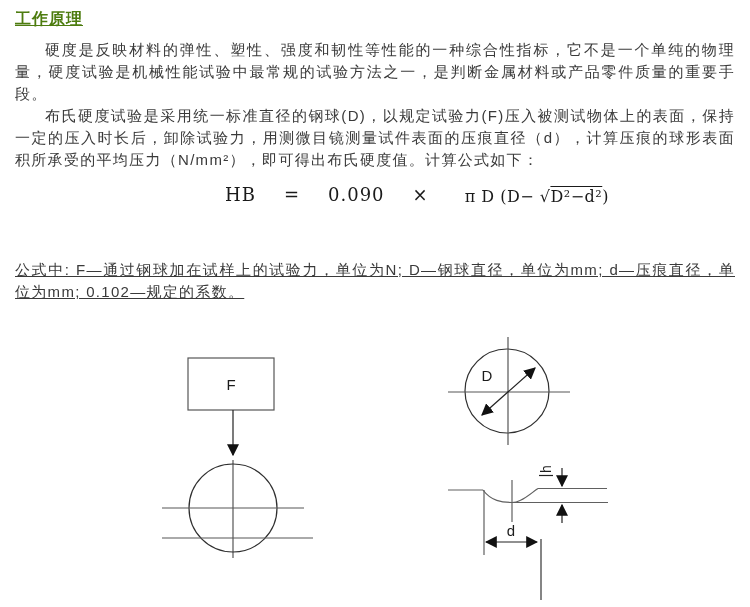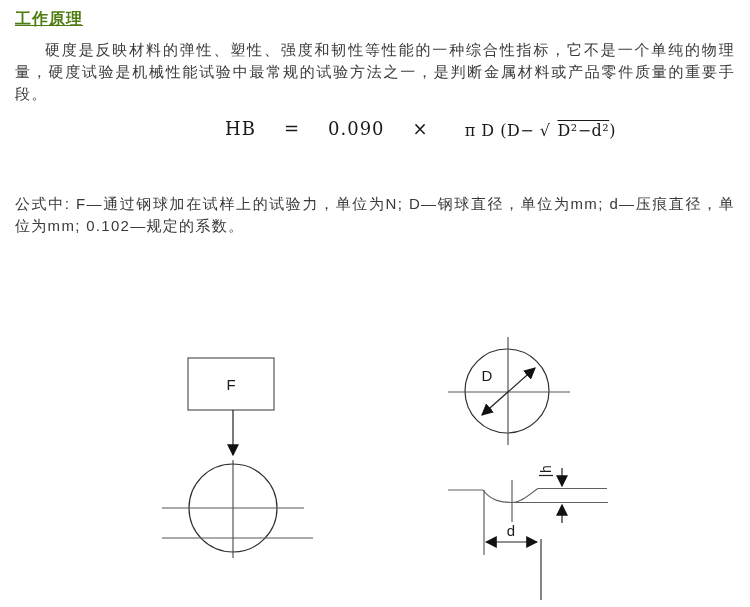--- a/index.html
+++ b/index.html
@@ -25,34 +25,35 @@
     display:inline-flex;align-items:center;gap:28px;
     font-family:"DejaVu Serif","Liberation Serif",serif;
     font-size:18px;color:#1a1a1a;letter-spacing:1px;
   }
   .fraction{display:inline-block;text-align:center;margin-left:8px;}
   .fraction .num{
     display:block;font-size:16px;padding:0 8px 3px 8px;
     border-bottom:1.6px solid #222;min-width:132px;
   }
   .fraction .den{display:block;font-size:16px;padding-top:4px;letter-spacing:0.5px;}
-  .radicand{text-decoration:overline;margin-left:7px;}
-  .legend{margin-top:16px;}
+  .radicand{text-decoration:overline;}
+  .legend{margin-top:16px;text-decoration:underline;}
   .diagrams{position:absolute;left:0;top:330px;}
   svg text{font-family:"Liberation Sans","DejaVu Sans",sans-serif;fill:#1c1c1c;}
 </style>
 </head>
 <body>
 
 <div class="doc">
 
   <h1 class="page-title" style="color:#4d7c0f">工作原理</h1>
 
   <p class="para indented">硬度是反映材料的弹性、塑性、强度和韧性等性能的一种综合性指标，它不是一个单纯的物理量，硬度试验是机械性能试验中最常规的试验方法之一，是判断金属材料或产品零件质量的重要手段。</p>
 
+  <p class="para indented">布氏硬度试验是采用统一标准直径的钢球(D)，以规定试验力(F)压入被测试物体上的表面，保持一定的压入时长后，卸除试验力，用测微目镜测量试件表面的压痕直径（d），计算压痕的球形表面积所承受的平均压力（N/mm²），即可得出布氏硬度值。计算公式如下：</p>
 
   <div class="formula-wrap">
     <div class="formula">
       <span>HB</span>
       <span>=</span>
       <span>0.090</span>
       <span>×</span>
       <span class="fraction">
         <span class="den"><span>π D (D− </span><span>√</span><span class="radicand">D²−d²</span><span>)</span></span>
       </span>

